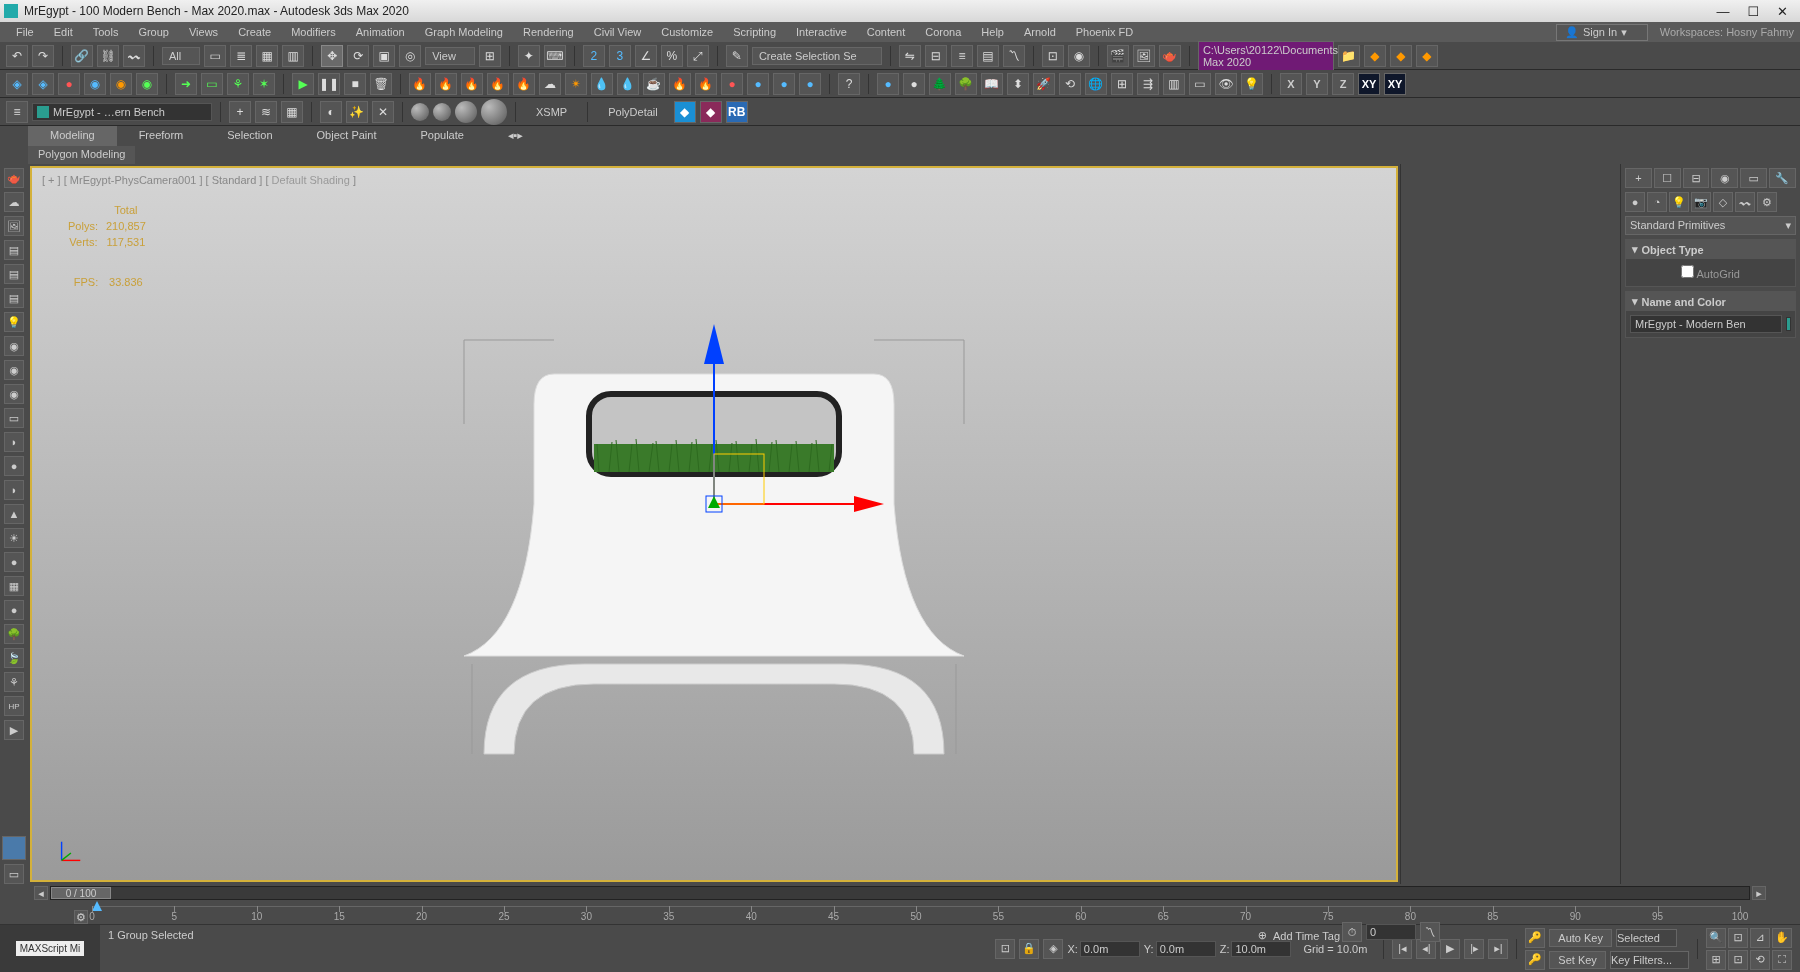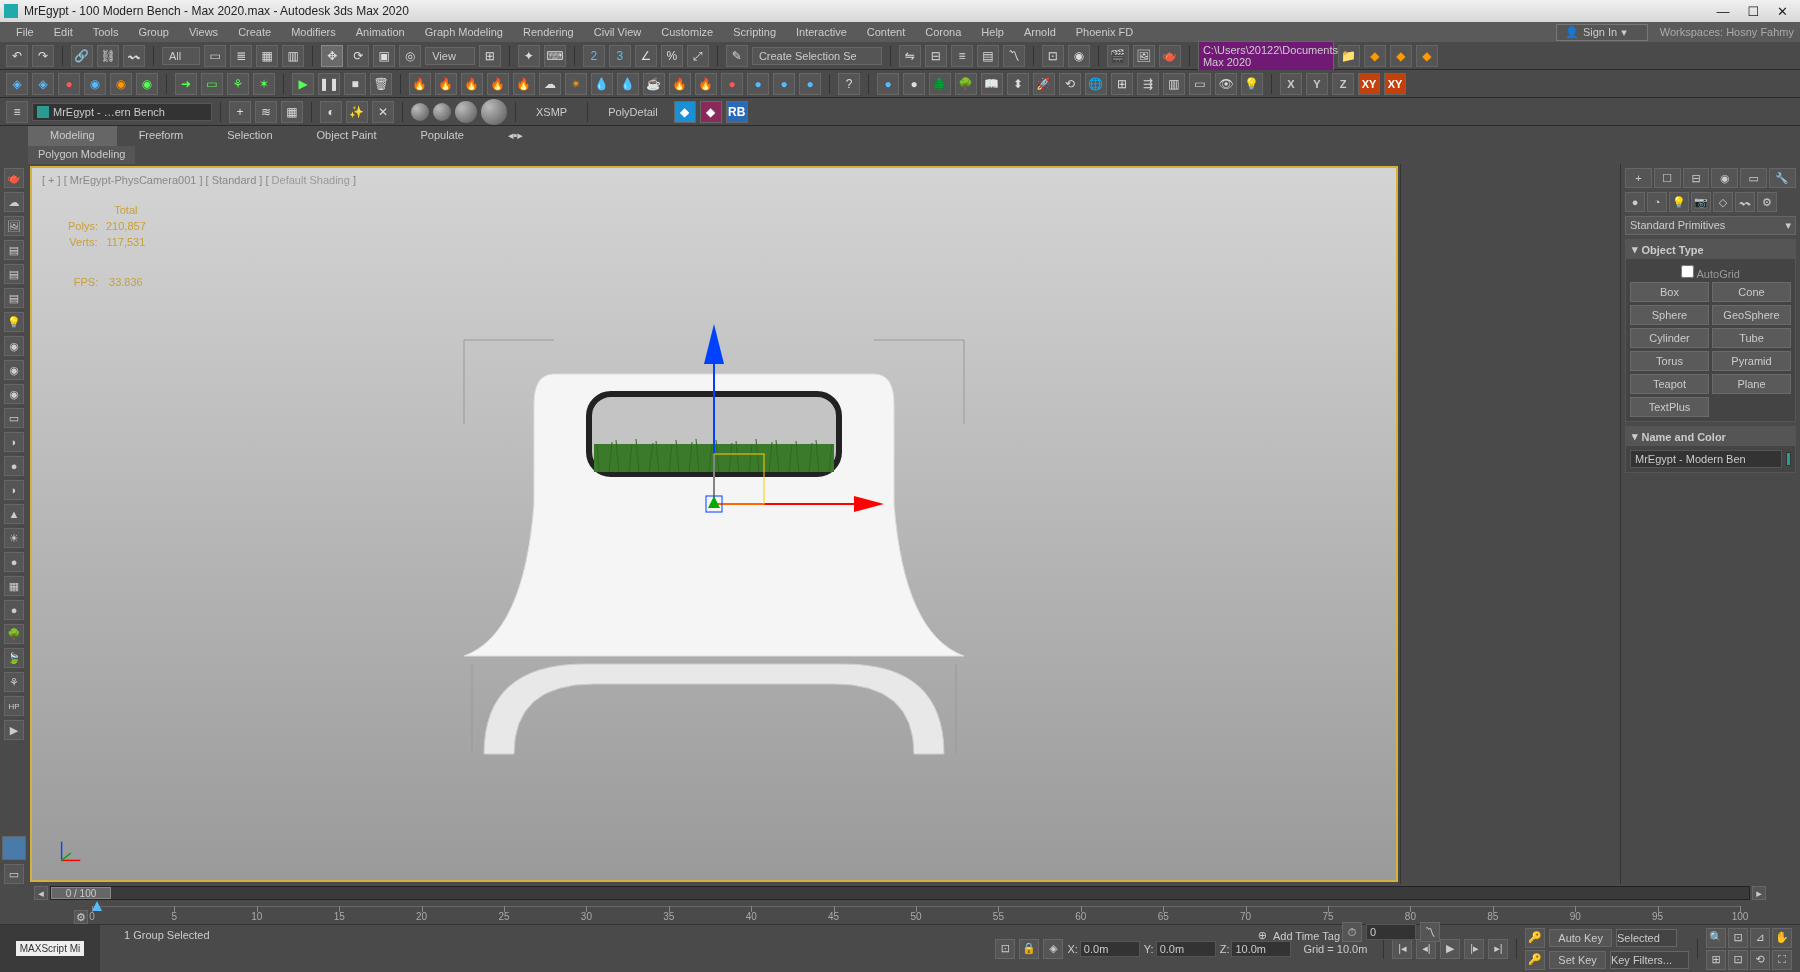--- a/index.html
+++ b/index.html
@@ -19,21 +19,21 @@
 .tbtn.active { background: #6a6a6a; border-color: #888; }
 .tbtn.orange { color: #f90; }
 .tbtn.blue { color: #5bf; }
 .tbtn.green { color: #5f5; }
 .tbtn.red { color: #f55; }
 .tbtn.yellow { color: #ff5; }
 .tdrop { padding: 2px 18px 2px 6px; background: #555; border: 1px solid #666; cursor: pointer; }
 .tinput { background: #701a75; border: 1px solid #666; padding: 2px 4px; color: #ccc; width: 136px; }
 .sep { width: 1px; height: 20px; background: #333; margin: 0 4px; }
 .axis-btn { width: 22px; height: 22px; background: #555; border: 1px solid #666; display: inline-flex; align-items: center; justify-content: center; font-weight: bold; cursor: pointer; }
-.axis-btn.active { background: #c2410c; color: #fff; }
+.axis-btn.active { background: #0f172a; color: #fff; }
 .row3-name { background: #333; border: 1px solid #555; padding: 2px 4px; width: 180px; color: #ccc; display:flex; align-items:center; gap:4px; }
 .swatch { width: 12px; height: 12px; background: #2a9d8f; display: inline-block; }
 .gray-ball { width: 18px; height: 18px; border-radius: 50%; background: radial-gradient(circle at 30% 30%, #bbb, #555); display: inline-block; }
 .ribbon-tabs { height: 20px; background: #4a4a4a; display: flex; }
 .ribbon-tab { padding: 3px 22px; cursor: pointer; }
 .ribbon-tab.active { background: #666; }
 .ribbon-sub { height: 18px; background: #555; padding: 2px 10px; }
 .main-area { flex: 1; display: flex; background: #4a4a4a; }
 .left-toolbar { width: 28px; background: #4a4a4a; display: flex; flex-direction: column; align-items: center; gap: 4px; padding-top: 4px; }
 .lt-btn { width: 20px; height: 20px; background: #555; border: 1px solid #666; cursor: pointer; display:flex; align-items:center; justify-content:center; font-size:11px; }
@@ -66,21 +66,21 @@
 .ts-track { flex: 1; height: 14px; background: #3a3a3a; border: 1px solid #222; margin: 0 2px; display:flex; align-items:center; }
 .ts-thumb { width: 60px; height: 12px; background: #666; border: 1px solid #888; text-align: center; font-size: 10px; }
 .ruler-row { height: 22px; background: #4a4a4a; display: flex; align-items: flex-end; padding: 0 60px 0 74px; position: relative; }
 .ruler { flex: 1; height: 18px; position: relative; border-top: 1px solid #666; }
 .tick { position: absolute; top: -1px; width: 1px; height: 6px; background: #888; }
 .tick-label { position: absolute; top: 4px; font-size: 10px; color: #aaa; transform: translateX(-50%); }
 .ruler-marker { position: absolute; left: 0; top: -6px; width: 10px; height: 10px; background: #5bf; clip-path: polygon(50% 0, 100% 100%, 0 100%); }
 .statusbar { height: 48px; background: #4a4a4a; border-top: 1px solid #333; display: flex; }
 .status-left { width: 100px; background: #3a3a3a; display: flex; flex-direction: column; justify-content: center; align-items: center; gap: 2px; }
 .maxscript { background: #eee; color: #333; padding: 2px 4px; font-size: 10px; }
-.status-mid { flex: 1; display: flex; flex-direction: row; padding: 4px 8px; gap: 4px; margin-left: 16px; }
+.status-mid { flex: 1; display: flex; flex-direction: row; padding: 4px 8px; gap: 4px; }
 .status-line { font-size: 11px; color: #ccc; }
 .status-right { display: flex; align-items: center; gap: 4px; padding: 0 8px; }
 .coord-field { display: flex; align-items: center; gap: 2px; }
 .coord-input { width: 60px; background: #333; border: 1px solid #555; padding: 1px 3px; color: #ccc; }
 .play-btn { width: 20px; height: 20px; background: #555; border: 1px solid #666; cursor: pointer; display:flex; align-items:center; justify-content:center; }
 .key-btn { padding: 2px 8px; background: #555; border: 1px solid #666; cursor: pointer; }
 .key-combo { padding: 2px 16px 2px 0; background: #444; border: 1px solid #666; cursor: pointer; }
 svg { display: block; }
 </style>
 </head>
@@ -416,34 +416,20 @@
       <span>Standard Primitives</span>
         <span>▾</span>
     </div>
     <div class="cp-rollout">
       <div class="cp-rollout-hdr">
         <span>▾</span>
         <span>Object Type</span>
       </div>
       <div class="cp-rollout-body">
         <div class="autogrid"><input type="checkbox" style=""> <span>AutoGrid</span></div>
-        <div class="cp-grid" id="prim-grid">
-            <div class="cp-btn">Box</div>
-            <div class="cp-btn">Cone</div>
-            <div class="cp-btn">Sphere</div>
-            <div class="cp-btn">GeoSphere</div>
-            <div class="cp-btn">Cylinder</div>
-            <div class="cp-btn">Tube</div>
-            <div class="cp-btn">Torus</div>
-            <div class="cp-btn">Pyramid</div>
-            <div class="cp-btn">Teapot</div>
-            <div class="cp-btn">Plane</div>
-            <div class="cp-btn">TextPlus</div>
-            <div></div>
-          </div>
       </div>
     </div>
     <div class="cp-rollout">
       <div class="cp-rollout-hdr">
         <span>▾</span>
         <span>Name and Color</span>
       </div>
       <div class="cp-rollout-body">
         <div class="cp-name-row">
           <input class="cp-name-input" value="MrEgypt - Modern Ben" style="">

